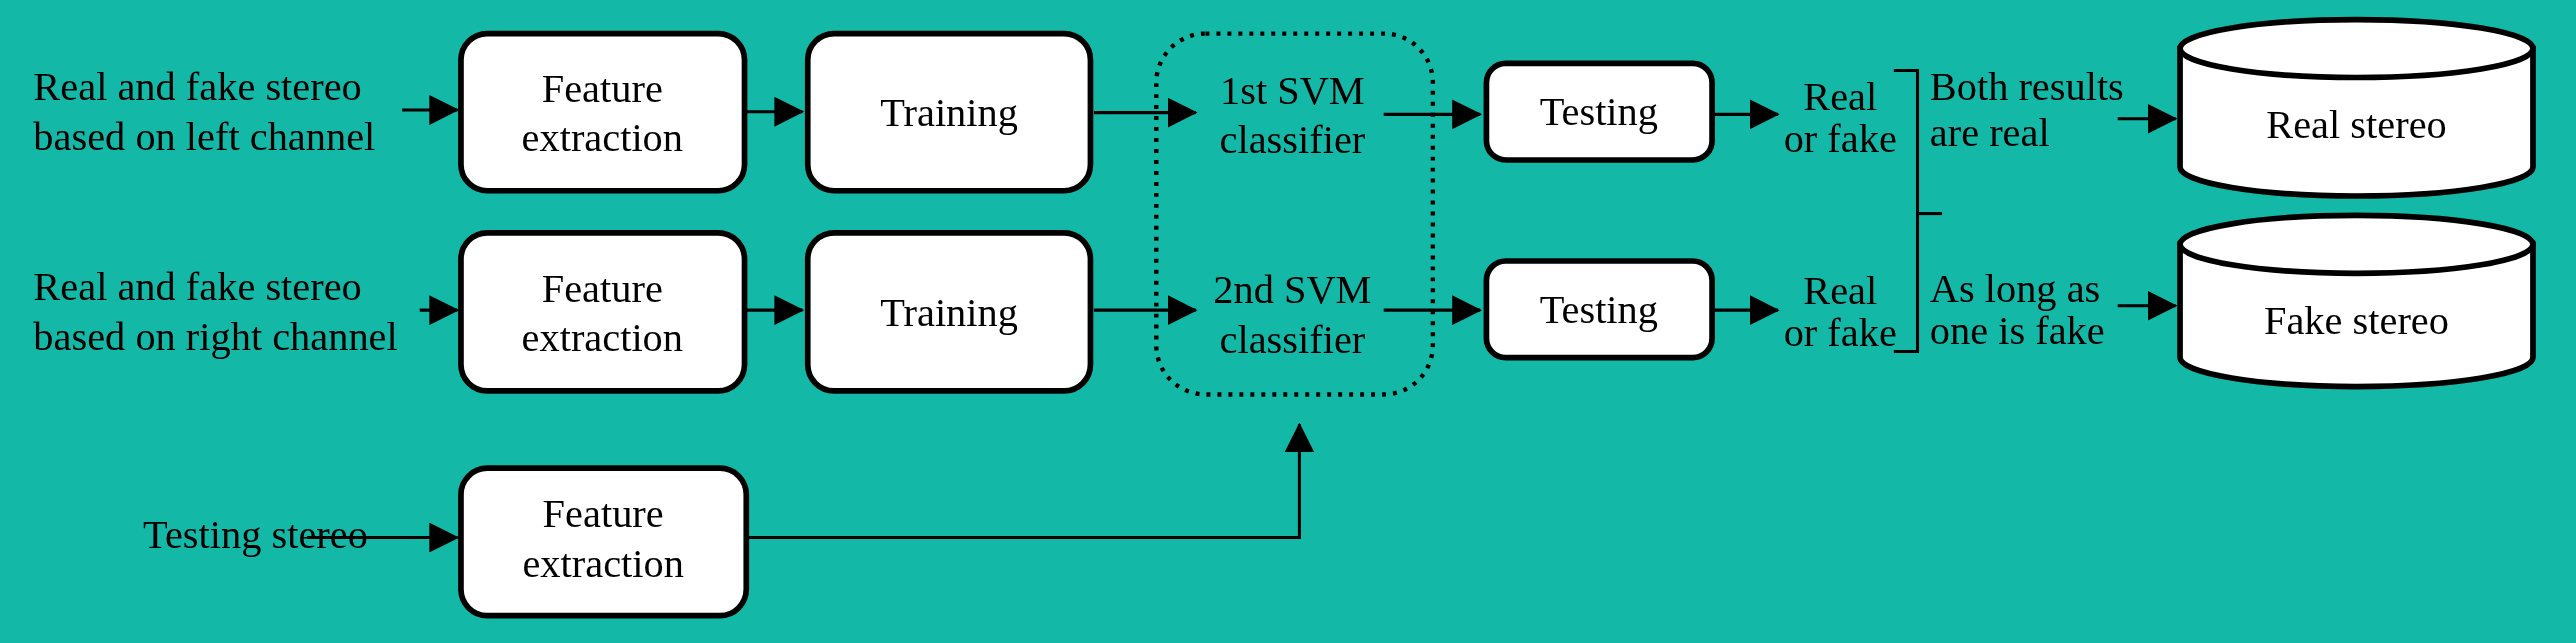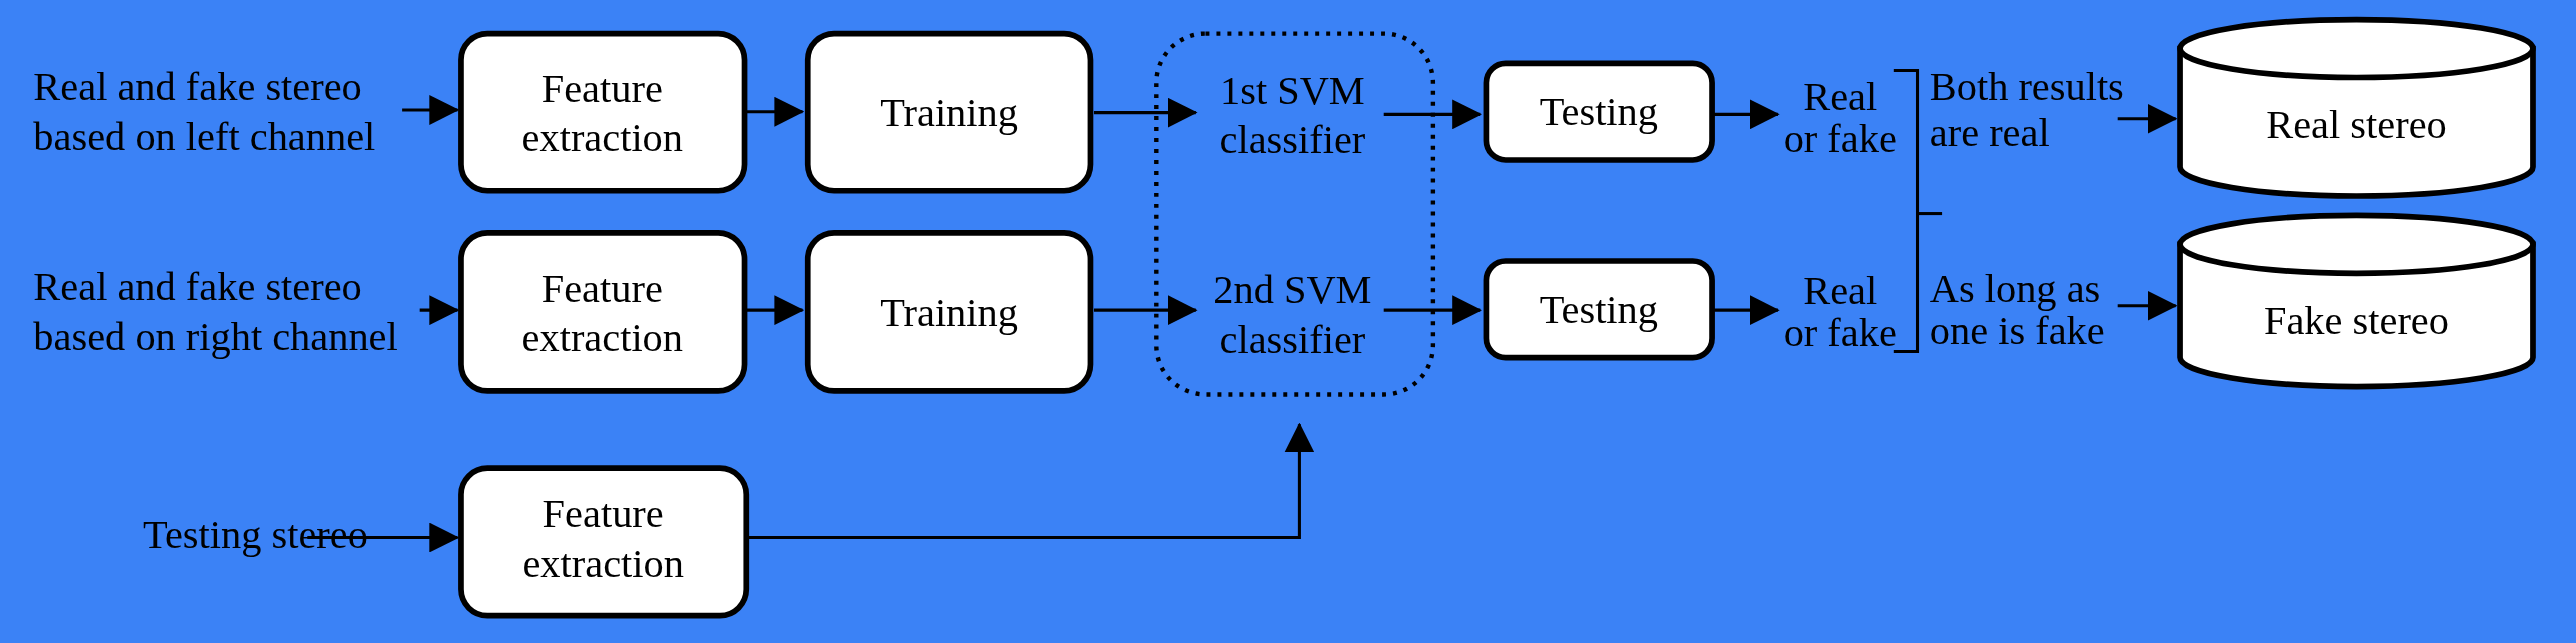--- a/index.html
+++ b/index.html
@@ -4,21 +4,21 @@
 <style>
   html, body {
     margin: 0;
     padding: 0;
     background: #ffffff;
   }
   .canvas {
     position: relative;
     width: 2576px;
     height: 644px;
-    background: #3b82f6;
+    background: #14b8a6;
     overflow: hidden;
   }
   svg { display: block; }
   text {
     font-family: "Liberation Serif", "DejaVu Serif", serif;
     font-size: 46px;
     fill: #000000;
   }
   .box-label { text-anchor: middle; }
   .left-label { text-anchor: start; }

